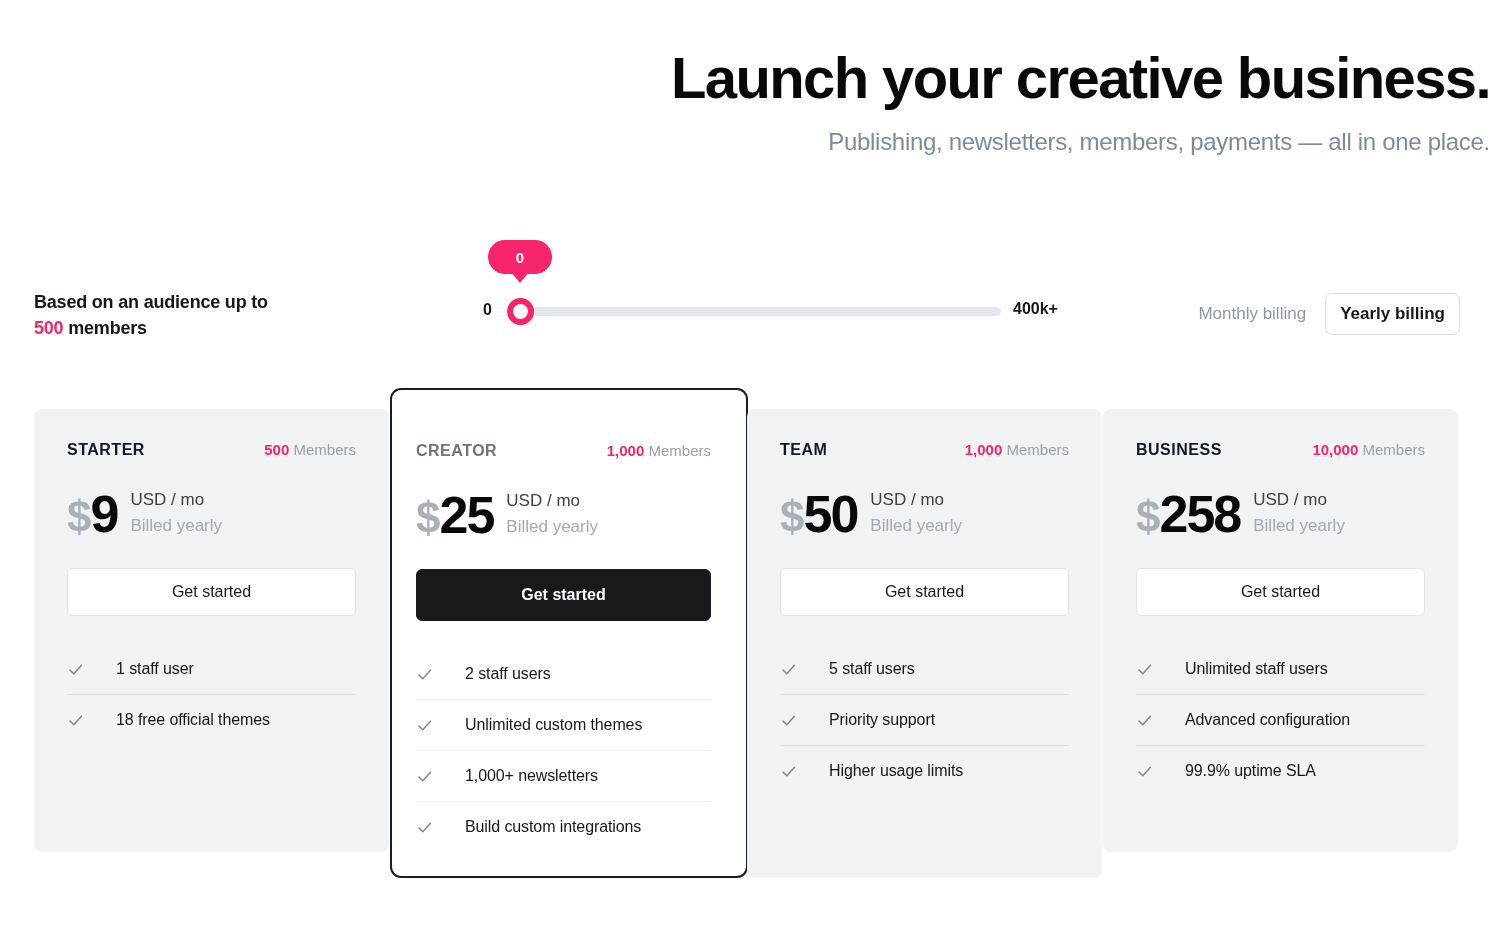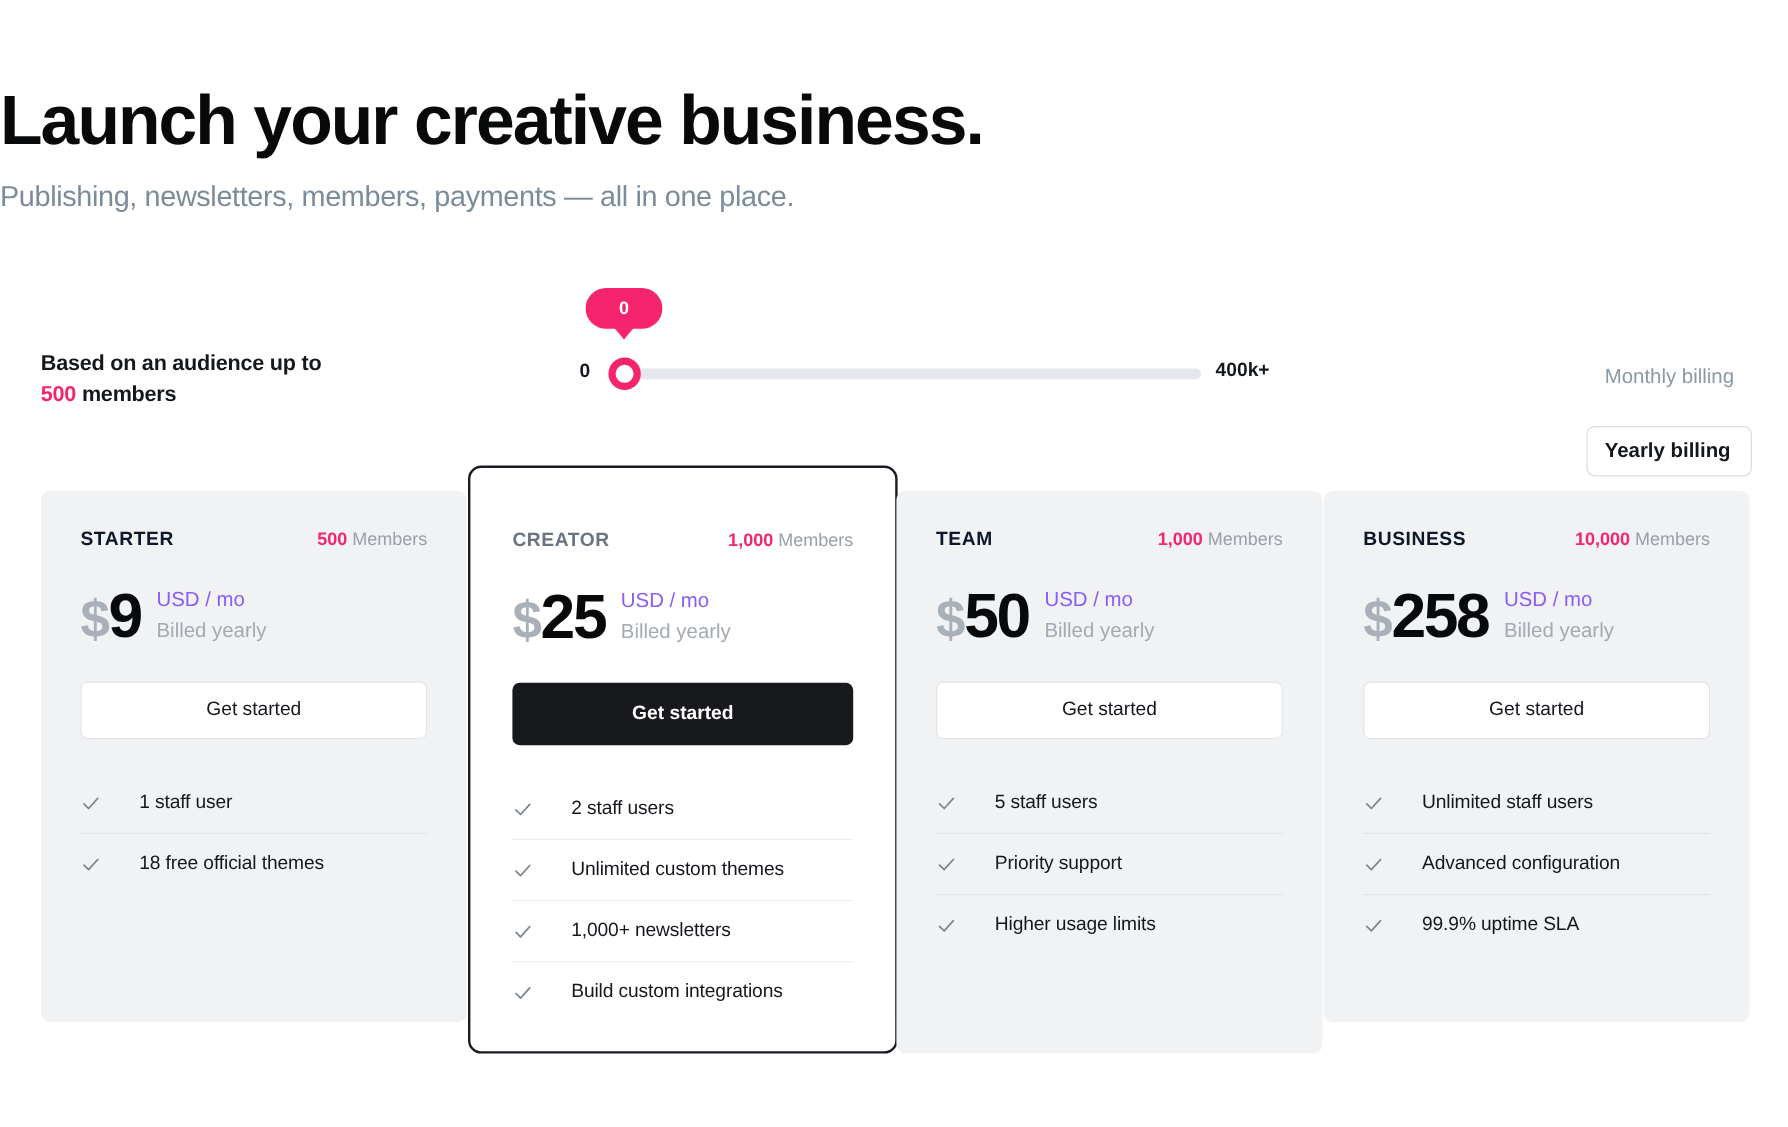--- a/index.html
+++ b/index.html
@@ -8,21 +8,21 @@
     width: 1490px;
     height: 939px;
     background: #ffffff;
     font-family: "Liberation Sans", sans-serif;
     -webkit-font-smoothing: antialiased;
   }
 
   .page { position: relative; width: 1490px; height: 939px; overflow: hidden; }
 
   
-  .hero { text-align: left; padding-top: 68px; }
+  .hero { text-align: right; padding-top: 45px; }
   .hero-title {
     font-size: 58px;
     font-weight: 700;
     letter-spacing: -1.6px;
     color: #08090a;
     line-height: 1.15;
   }
   .hero-sub {
     margin-top: 16px;
     font-size: 24px;
@@ -124,22 +124,22 @@
     background: #ffffff;
     border: 6px solid #f5246c;
     cursor: pointer;
   }
 
   .billing {
     position: absolute;
     right: 30px;
     top: 57px;
     display: flex;
-    gap: 20px;
-    flex-direction: column;
+    align-items: center;
+    gap: 4px;
   }
   .billing-opt {
     font-size: 17px;
     color: #8d98a5;
     padding: 10px 14px;
     border-radius: 7px;
     border: 1px solid transparent;
     cursor: pointer;
     white-space: nowrap;
   }
@@ -172,21 +172,21 @@
 
   .card.featured {
     position: absolute;
     left: 356px;
     top: -21px;
     width: 358px;
     height: 490px;
     background: #ffffff;
     border: 2px solid #191c22;
     border-radius: 11px;
-    padding: 52px 35px 24px 35px;
+    padding: 52px 35px 24px 24px;
   }
 
   .card-head {
     display: flex;
     align-items: baseline;
     justify-content: space-between;
   }
   .plan-name {
     font-size: 16px;
     font-weight: 700;
@@ -207,21 +207,21 @@
     font-size: 52px;
     font-weight: 700;
     letter-spacing: -2px;
     color: #08090a;
     line-height: 1;
     display: flex;
     align-items: baseline;
   }
   .price .cur { color: #a9b0b8; font-size: 44px; letter-spacing: -1px; }
   .price-meta { line-height: 1.5; padding-bottom: 2px; }
-  .price-unit { font-size: 17px; color: #8b5cf6; }
+  .price-unit { font-size: 17px; color: #404040; }
   .price-terms { font-size: 17px; color: #a2aab3; }
 
   .cta {
     display: block;
     width: 100%;
     margin-top: 28px;
     padding: 14px 0;
     border-radius: 6px;
     border: 1px solid #e2e5e8;
     background: #ffffff;

